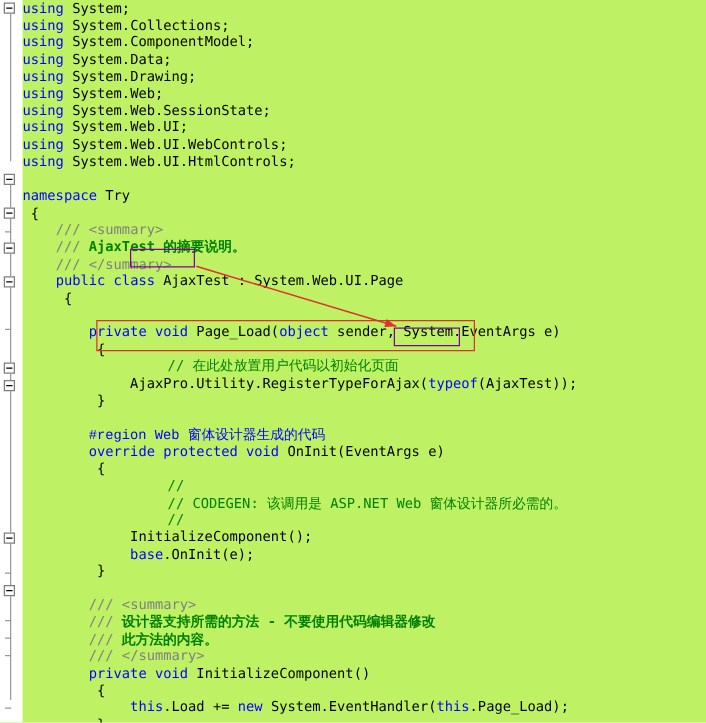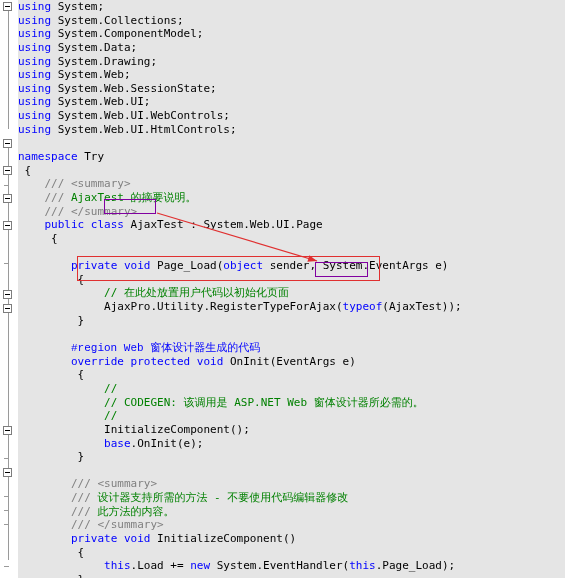--- a/index.html
+++ b/index.html
@@ -5,21 +5,21 @@
   html,body{margin:0;padding:0;}
   body{
     width:565px;height:578px;
     background:#ffffff;
     font-family:"DejaVu Sans Mono","Liberation Mono",monospace;
     overflow:hidden;
   }
   #editor{
     position:relative;
     width:565px;height:578px;
-    background:#e5e5e5;
+    background:#bef264;
   }
 
   
   .gutter{
     position:absolute;left:0;top:0;width:18px;height:578px;
     background:#ffffff;
   }
   .gutter-line{
     position:absolute;left:8px;width:1px;background:#9a9a9a;
   }
@@ -42,23 +42,23 @@
     font-size:11px;
     line-height:13.65px;
     white-space:pre;
     letter-spacing:0px;
   }
   .ln{
     height:13.65px;
     white-space:pre;
   }
   .kw{color:#0000ff;}
-  .cm{color:#008000;}
+  .cm{color:#008000;margin-left:30px;}
   .doc{color:#808080;}
-  .doctxt{color:#008000;}
+  .doctxt{color:#008000;font-weight:bold;}
   .pp{color:#0000ff;font-family:Liberation Mono, monospace;}
   .pl{color:#000000;}
 
   
   .anno-rect{
     position:absolute;
     border:1px solid #e03030;
     box-sizing:border-box;
     pointer-events:none;
   }

